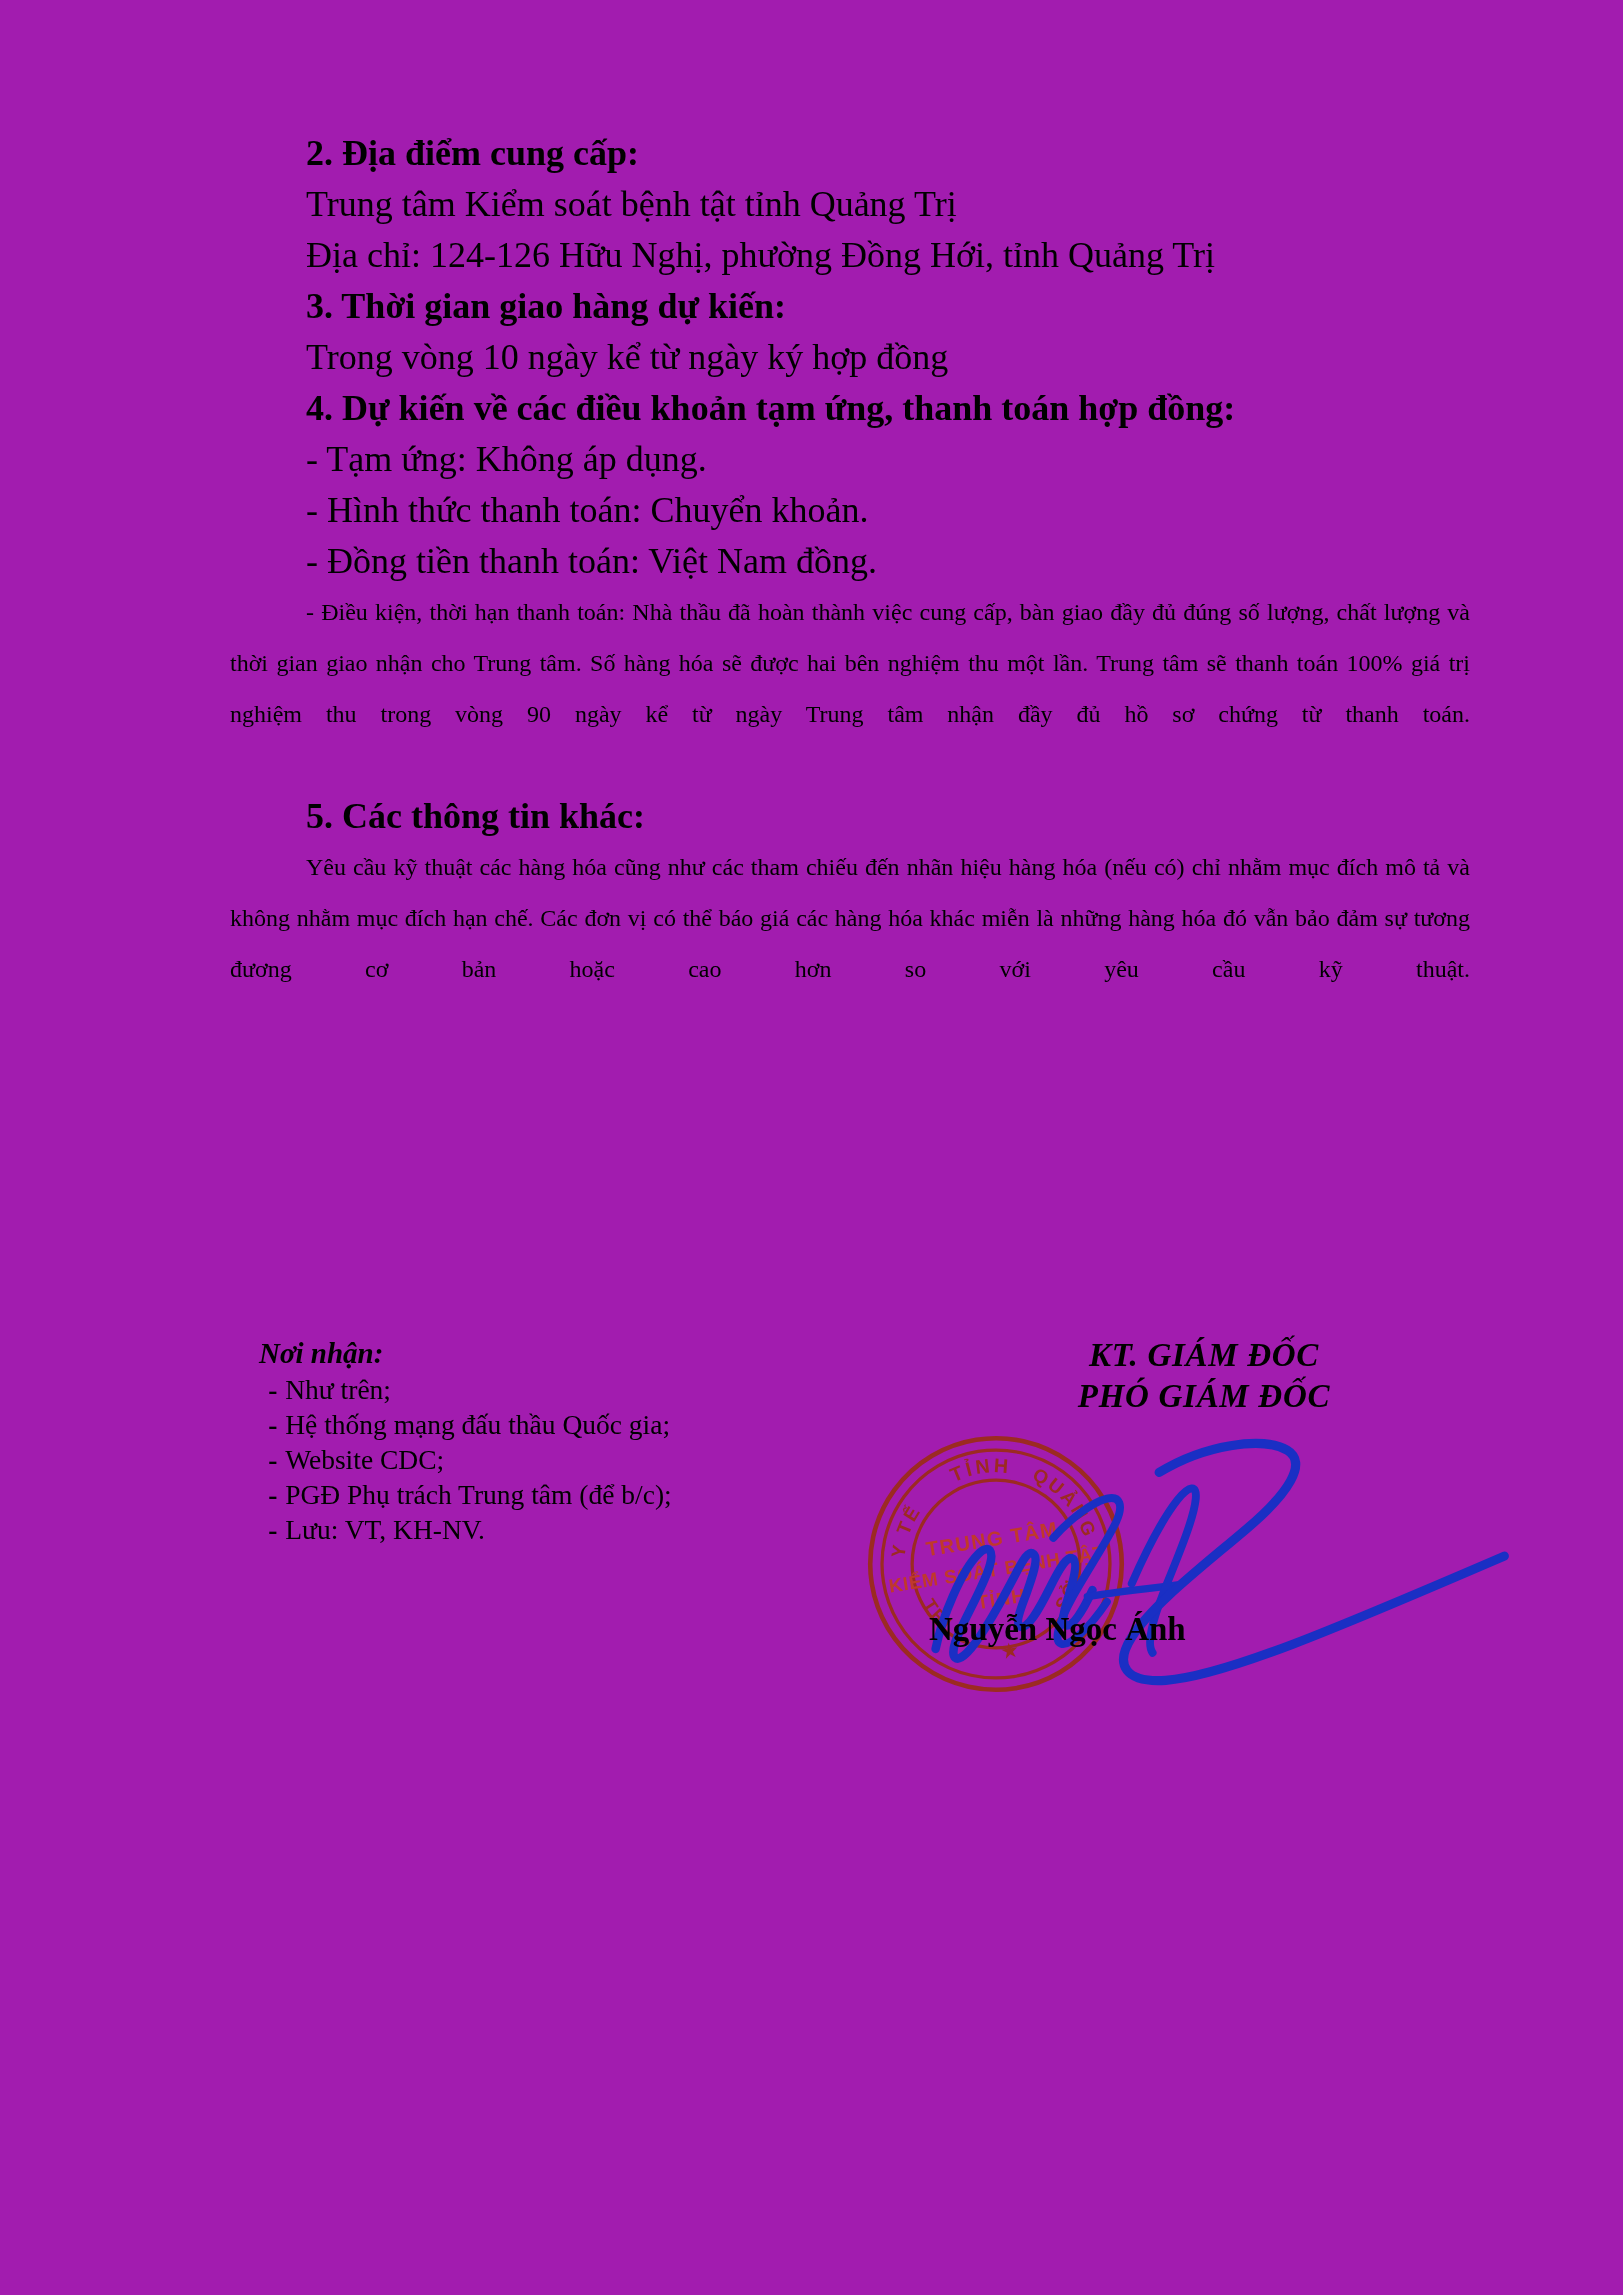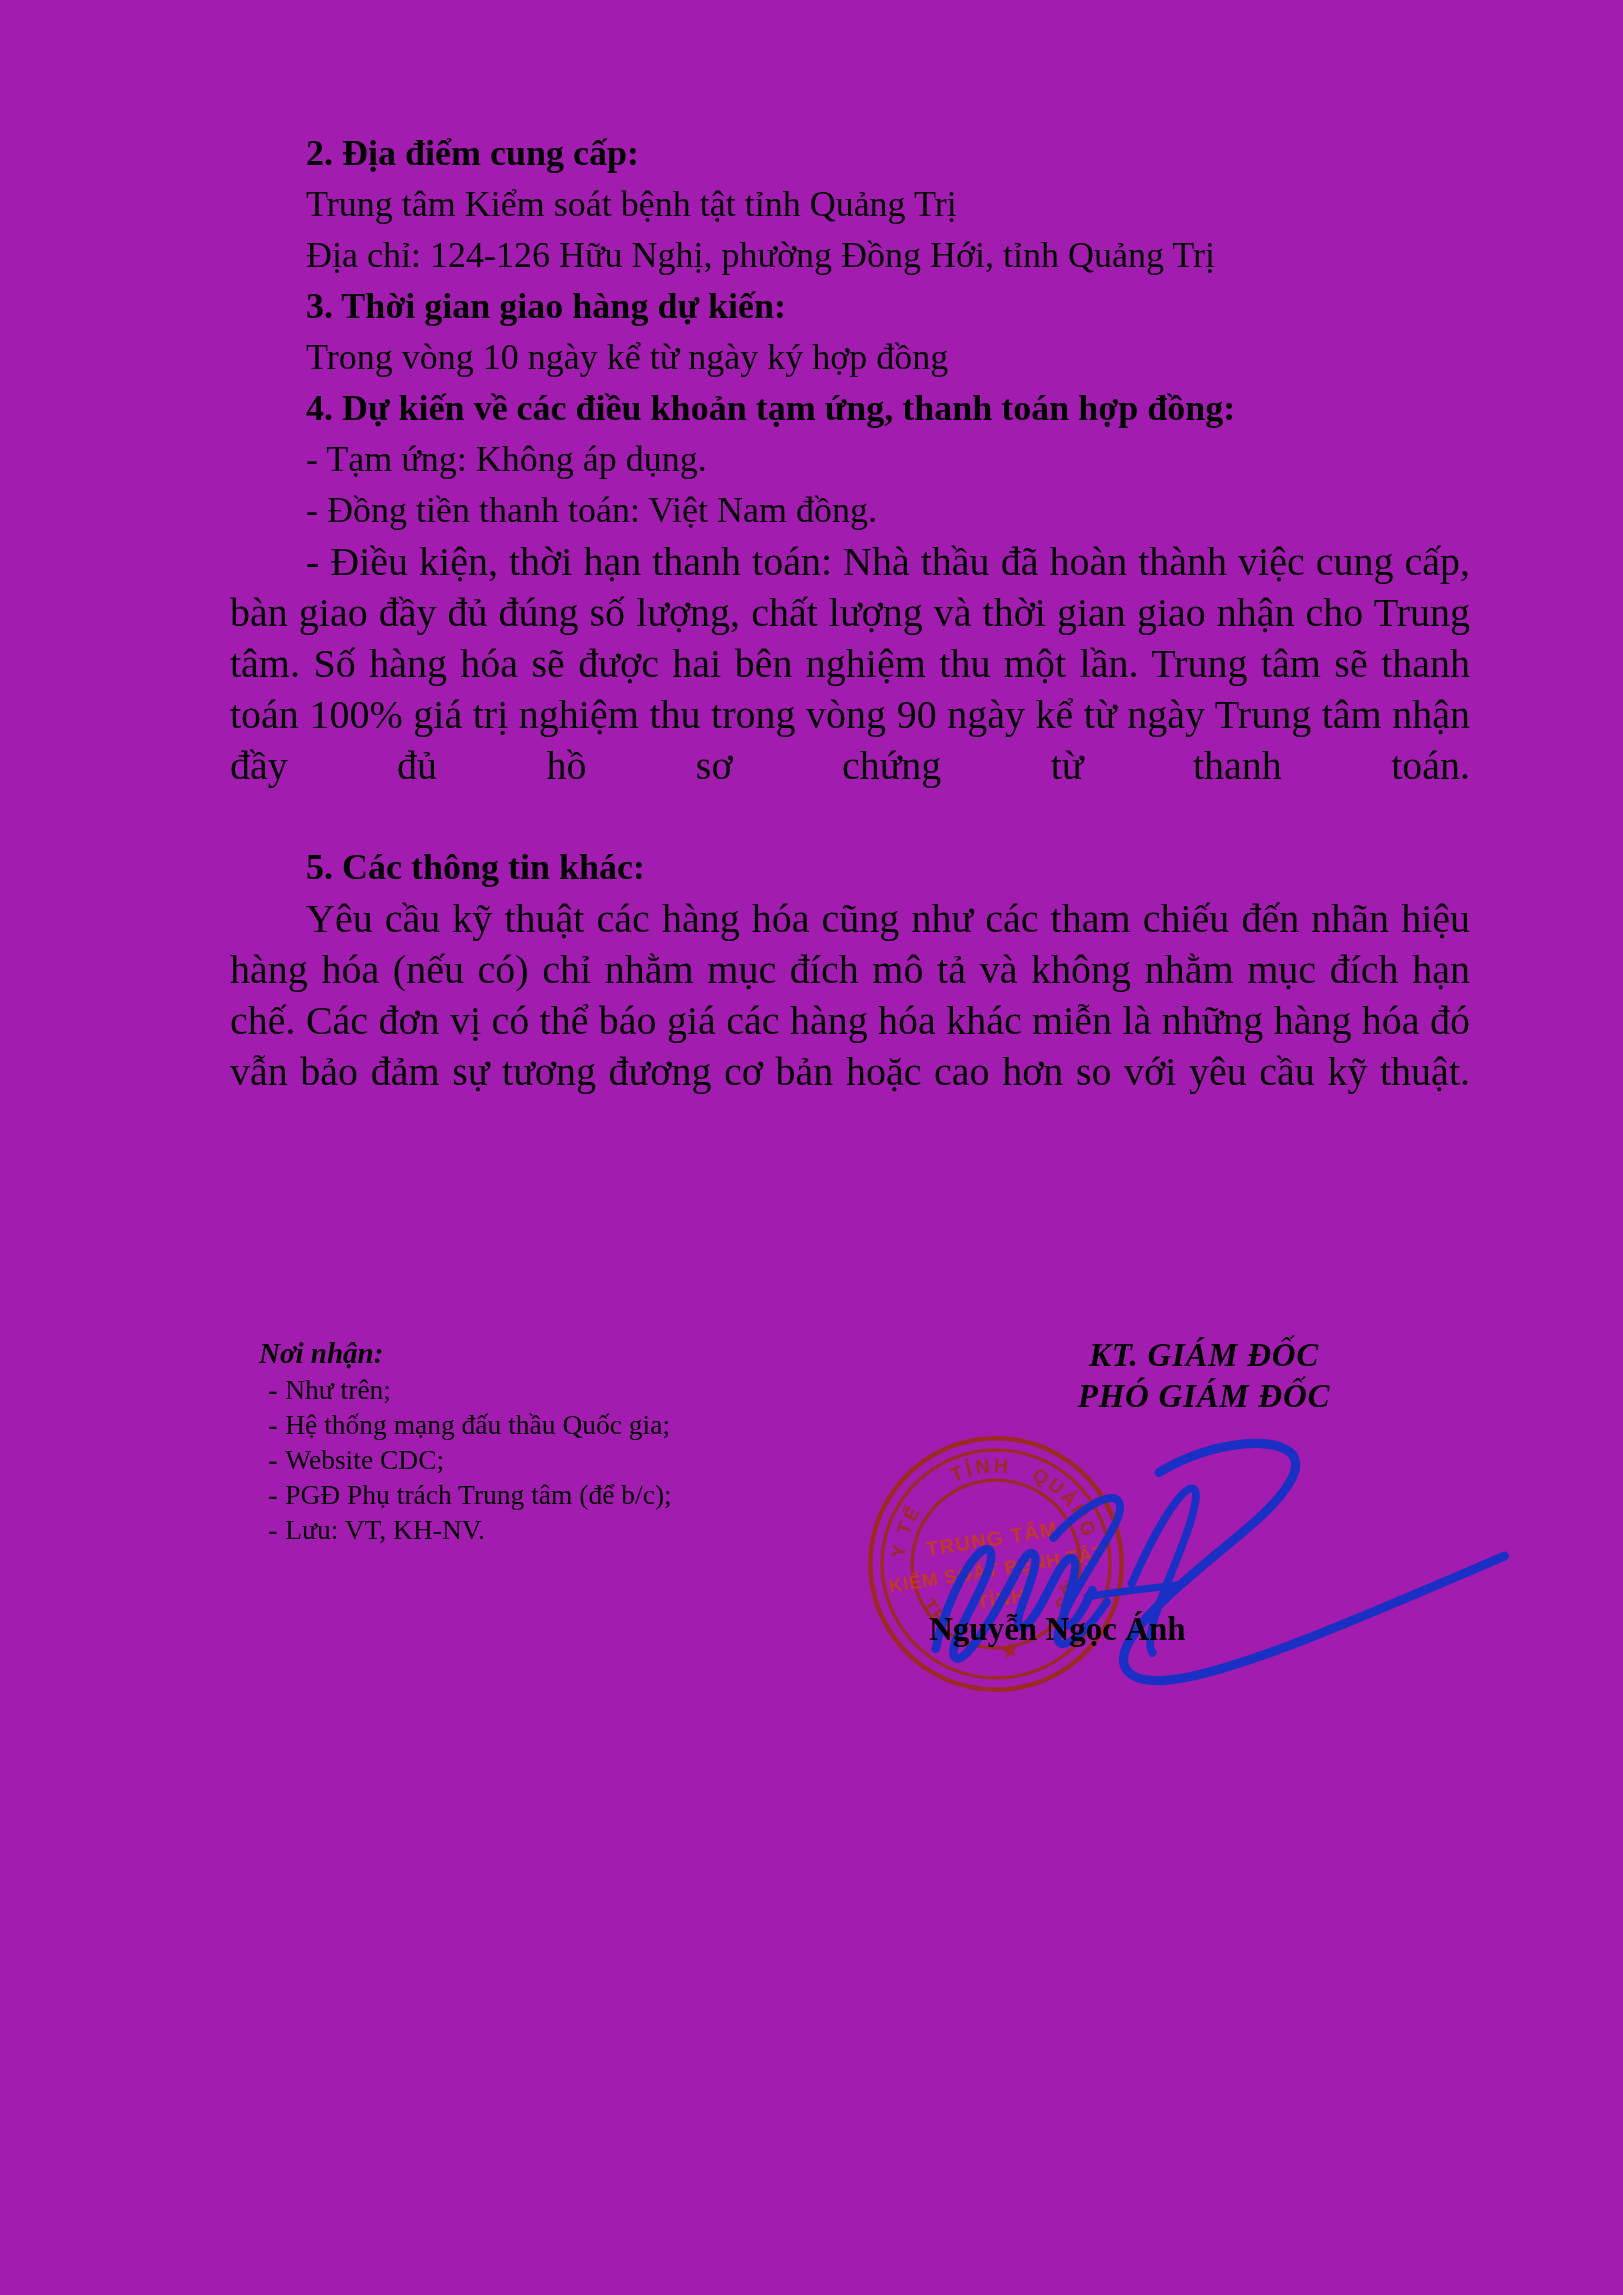--- a/index.html
+++ b/index.html
@@ -33,21 +33,21 @@
     white-space: pre;
   }
   .line.indent {
     padding-left: 76px;
   }
   .line.bold {
     font-weight: bold;
   }
 
   .para {
-    font-size: 40px;
+    font-size: 24px;
     line-height: 51px;
     margin: 0;
     text-align: justify;
     text-justify: inter-word;
     text-indent: 76px;
     hyphens: none;
   }
   
   .para::after {
     content: "";
@@ -153,20 +153,21 @@
 
     <p class="line indent bold">2. Địa điểm cung cấp:</p>
     <p class="line indent">Trung tâm Kiểm soát bệnh tật tỉnh Quảng Trị</p>
     <p class="line indent">Địa chỉ: 124-126 Hữu Nghị, phường Đồng Hới, tỉnh Quảng Trị</p>
 
     <p class="line indent bold">3. Thời gian giao hàng dự kiến:</p>
     <p class="line indent">Trong vòng 10 ngày kể từ ngày ký hợp đồng</p>
 
     <p class="line indent bold">4. Dự kiến về các điều khoản tạm ứng, thanh toán hợp đồng:</p>
     <p class="line indent">- Tạm ứng: Không áp dụng.</p>
+    <p class="line indent">- Hình thức thanh toán: Chuyển khoản.</p>
     <p class="line indent">- Đồng tiền thanh toán: Việt Nam đồng.</p>
     <p class="para">- Điều kiện, thời hạn thanh toán: Nhà thầu đã hoàn thành việc cung cấp, bàn giao đầy đủ đúng số lượng, chất lượng và thời gian giao nhận cho Trung tâm. Số hàng hóa sẽ được hai bên nghiệm thu một lần. Trung tâm sẽ thanh toán 100% giá trị nghiệm thu trong vòng 90 ngày kể từ ngày Trung tâm nhận đầy đủ hồ sơ chứng từ thanh toán.</p>
 
     <p class="line indent bold">5. Các thông tin khác:</p>
     <p class="para">Yêu cầu kỹ thuật các hàng hóa cũng như các tham chiếu đến nhãn hiệu hàng hóa (nếu có) chỉ nhằm mục đích mô tả và không nhằm mục đích hạn chế. Các đơn vị có thể báo giá các hàng hóa khác miễn là những hàng hóa đó vẫn bảo đảm sự tương đương cơ bản hoặc cao hơn so với yêu cầu kỹ thuật.</p>
 
   </div>
 
   <div class="footer">
 

